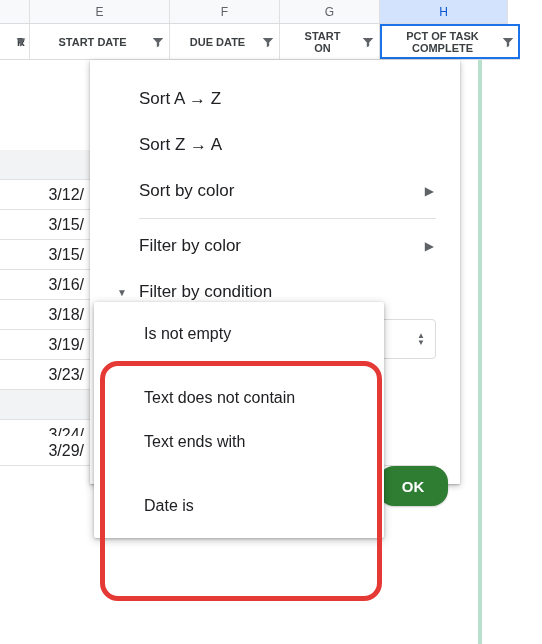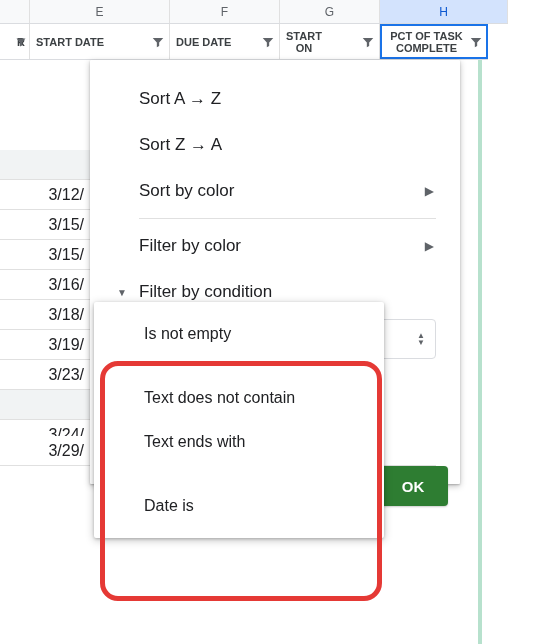--- a/index.html
+++ b/index.html
@@ -43,21 +43,21 @@
     top: 24px;
     left: 0;
     height: 36px;
     display: flex;
     border-bottom: 1px solid #dadce0;
   }
   .col-title {
     position: relative;
     display: flex;
     align-items: center;
-    justify-content: flex-start;
+    justify-content: center;
     font-size: 11px;
     font-weight: 700;
     color: #3c4043;
     background: #fff;
     border-right: 1px solid #e0e0e0;
     padding: 0 20px 0 6px;
     text-align: center;
     line-height: 12px;
   }
   .col-title.active {
@@ -198,21 +198,21 @@
 
   
   .ok-btn {
     position: absolute;
     left: 378px;
     top: 466px;
     width: 70px;
     height: 40px;
     background: #2e7d32;
     color: #fff;
-    border-radius: 4px;
+    border-radius: 16px;
     display: flex;
     align-items: center;
     justify-content: center;
     font-size: 15px;
     font-weight: 600;
     z-index: 15;
     box-shadow: 0 1px 2px rgba(0,0,0,.2);
     cursor: pointer;
   }
 
@@ -275,21 +275,21 @@
   </div>
   <div class="col-title" style="width:100px">
     <span style="white-space:pre-line">START
 ON</span>
     <span class="filter-funnel">
       <svg width="14" height="14" viewBox="0 0 24 24">
           <path fill="#5f6368" d="M3 5h18l-7 8v6l-4 2v-8z"></path>
         </svg>
     </span>
   </div>
-  <div class="col-title active" style="width:108px">
+  <div class="col-title active" style="width:140px">
     <span>PCT OF TASK COMPLETE</span>
     <span class="filter-funnel">
       <svg width="14" height="14" viewBox="0 0 24 24">
           <path fill="#5f6368" d="M3 5h18l-7 8v6l-4 2v-8z"></path>
         </svg>
     </span>
   </div>
 </div>
 
 <div class="green-strip"></div>

